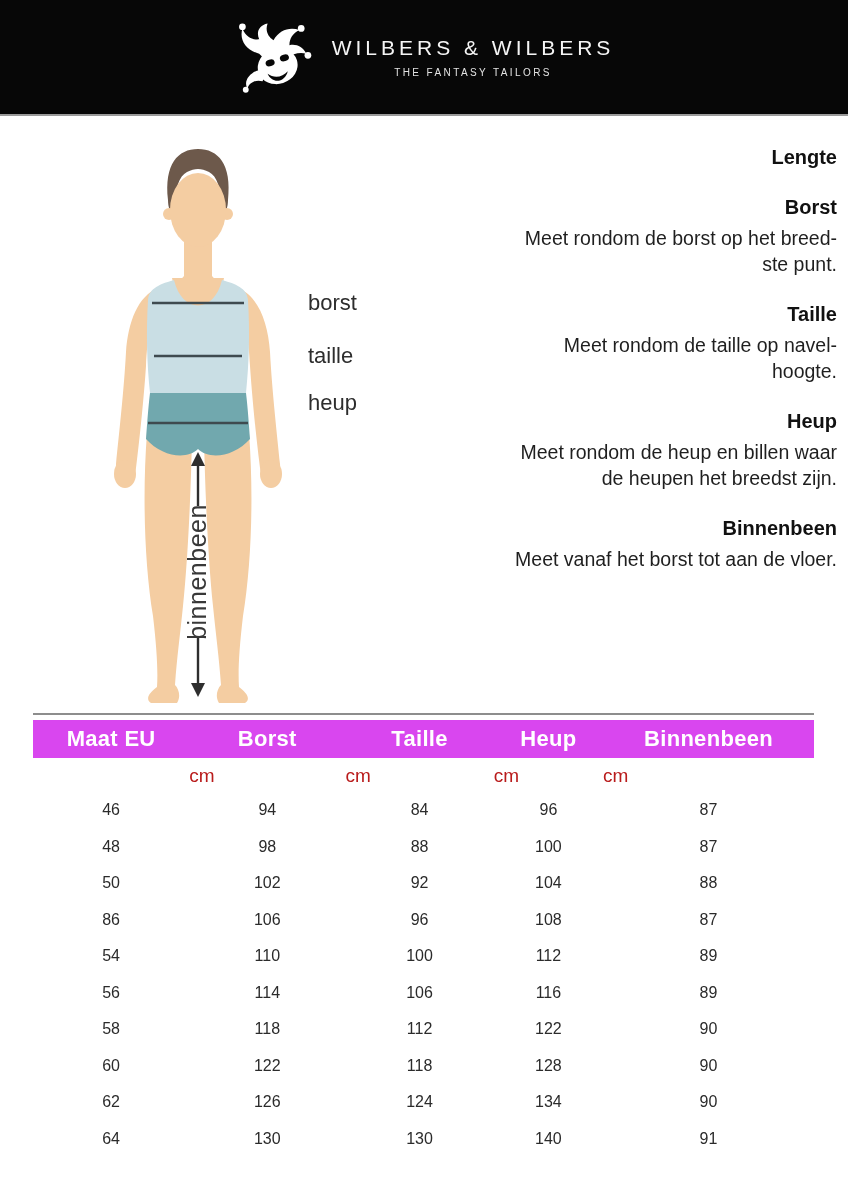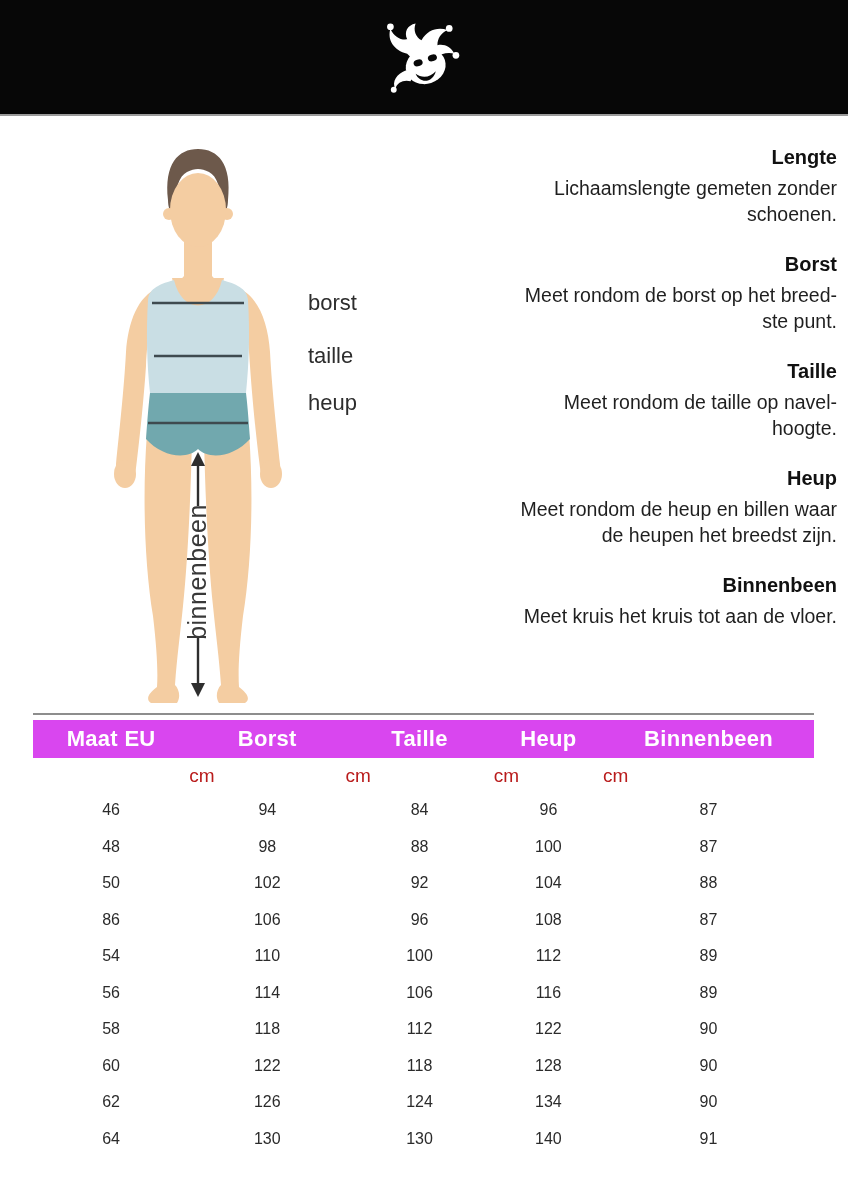--- a/index.html
+++ b/index.html
@@ -68,20 +68,24 @@
         <path d="M28 60 C 18 64, 11 73, 16 82 C 18 74, 26 71, 34 73 L 38 63 Z"></path>
         <circle cx="14" cy="83" r="3.5"></circle>
 
         <ellipse cx="52" cy="55" rx="24" ry="21" transform="rotate(-18 52 55)"></ellipse>
       </g>
 
       <ellipse cx="43" cy="51" rx="5.5" ry="4" transform="rotate(-18 43 51)" fill="#070707"></ellipse>
       <ellipse cx="60" cy="45" rx="5.5" ry="4" transform="rotate(-18 60 45)" fill="#070707"></ellipse>
       <path d="M40 64 C 48 70, 58 68, 64 61 C 61 74, 46 77, 40 64 Z" fill="#070707"></path>
     </svg>
+    <div class="brand-block">
+      <div class="brand-title">WILBERS &amp; WILBERS</div>
+      <div class="brand-tagline">THE FANTASY TAILORS</div>
+    </div>
   </header>
 
   <svg class="figure-svg" viewBox="0 0 230 578" aria-hidden="true">
 
     <path d="M 82 62 C 78 26, 92 11, 112 11 C 132 11, 146 26, 142 62 C 142 73, 137 79, 135 70 C 135 50, 131 38, 123 34 C 115 30, 109 30, 101 34 C 93 38, 89 50, 89 70 C 87 79, 82 73, 82 62 Z" fill="#6D594B"></path>
 
     <path d="M 72 150 C 52 158, 42 184, 40 214 C 38 252, 33 296, 30 326 C 28 342, 48 346, 50 330 C 54 298, 58 258, 60 228 C 61 200, 66 172, 78 160 Z" fill="#F4CDA2"></path>
     <path d="M 152 150 C 172 158, 182 184, 184 214 C 186 252, 191 296, 194 326 C 196 342, 176 346, 174 330 C 170 298, 166 258, 164 228 C 163 200, 158 172, 146 160 Z" fill="#F4CDA2"></path>
     <ellipse cx="39" cy="336" rx="11" ry="14" fill="#F4CDA2"></ellipse>
     <ellipse cx="185" cy="336" rx="11" ry="14" fill="#F4CDA2"></ellipse>
@@ -115,41 +119,39 @@
     <text transform="translate(112 434) rotate(-90)" text-anchor="middle" dy="8" font-size="25" fill="#383838" letter-spacing="0.5" font-family="Liberation Sans, sans-serif">binnenbeen</text>
   </svg>
 
   <div class="measure-label label-borst">borst</div>
   <div class="measure-label label-taille">taille</div>
   <div class="measure-label label-heup">heup</div>
 
   <div class="definitions">
       <div class="definition">
         <h3>Lengte</h3>
-        <p>Lichaamslengte gemeten zonder
-schoenen.</p>
       </div>
       <div class="definition">
         <h3>Borst</h3>
         <p>Meet rondom de borst op het breed-
 ste punt.</p>
       </div>
       <div class="definition">
         <h3>Taille</h3>
         <p>Meet rondom de taille op navel-
 hoogte.</p>
       </div>
       <div class="definition">
         <h3>Heup</h3>
         <p>Meet rondom de heup en billen waar
 de heupen het breedst zijn.</p>
       </div>
       <div class="definition">
         <h3>Binnenbeen</h3>
-        <p>Meet kruis het kruis tot aan de vloer.</p>
+        <p>Meet vanaf het borst tot aan de vloer.</p>
       </div>
     </div>
 
   <div class="size-table">
     <div class="table-topline"></div>
     <div class="tgrid thead">
         <div class="tcell">Maat EU</div>
         <div class="tcell">Borst</div>
         <div class="tcell">Taille</div>
         <div class="tcell">Heup</div>

